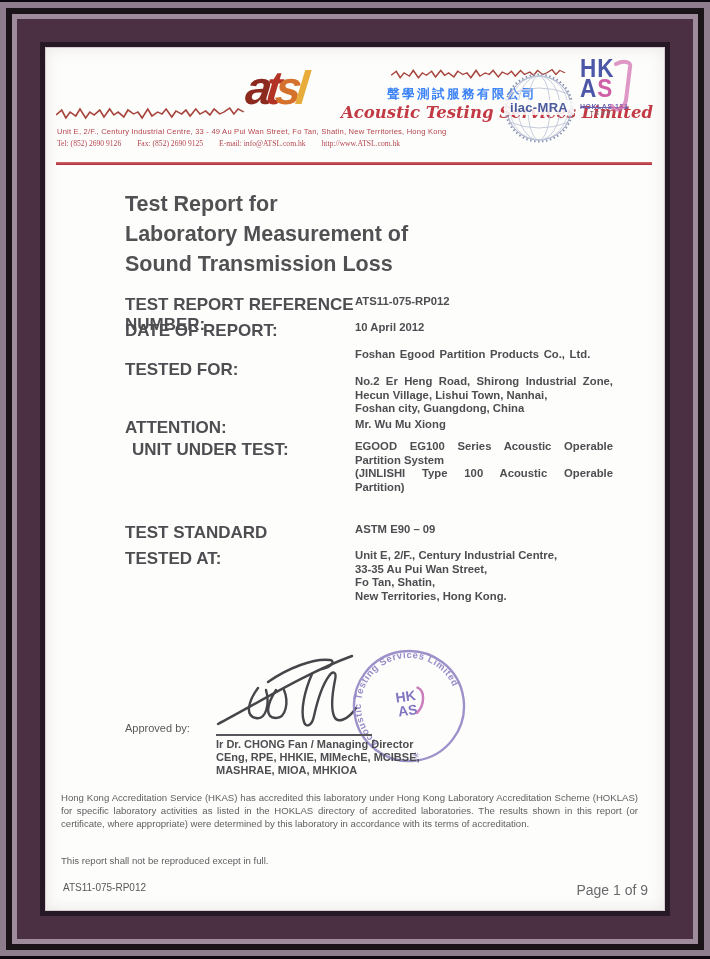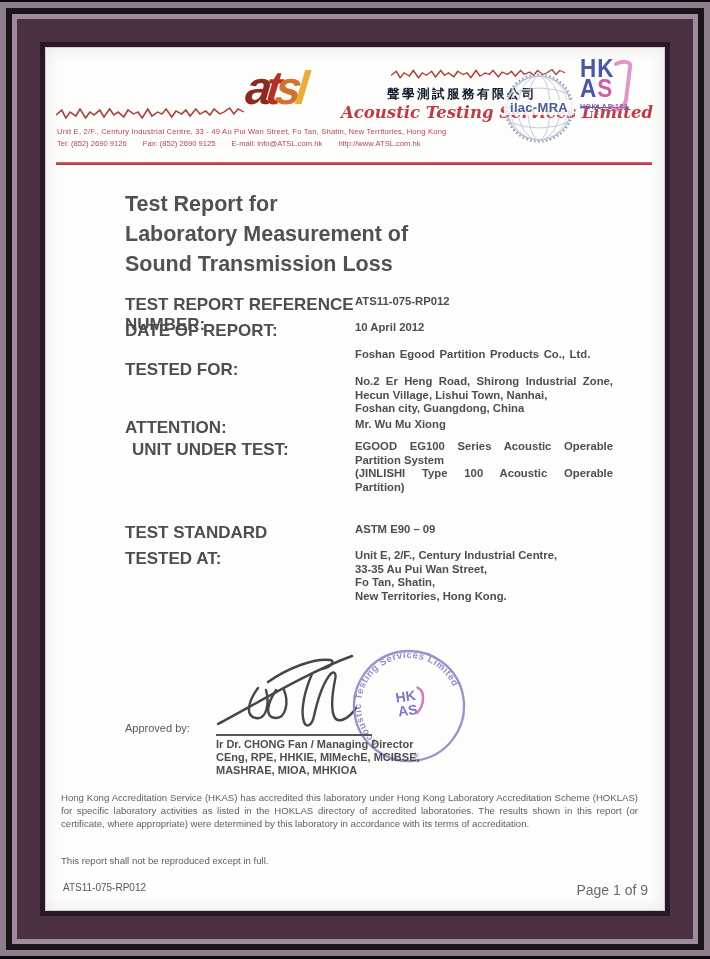--- a/index.html
+++ b/index.html
@@ -14,25 +14,25 @@
            0 0 0 34px #9e8c9c,
            0 0 0 40px #1a1318,
            0 0 0 46px #8d7d8d;}
   .abs{position:absolute;}
   
   .atsl{left:200px;top:16px;font-style:italic;font-weight:bold;font-size:47px;
         letter-spacing:-6px;transform:skewX(-6deg);line-height:1;}
   .atsl span{display:inline-block;}
   .l-a{color:#8d2a20;} .l-t{color:#b23326;} .l-s{color:#d4712c;} .l-l{color:#e8ac3a;}
   .wave{stroke:#9c3028;stroke-width:1.3;fill:none;opacity:.9;}
-  .zh-name{left:341px;top:38px;font-size:12.5px;font-weight:bold;color:#0f172a;letter-spacing:2.5px;white-space:nowrap;}
+  .zh-name{left:341px;top:38px;font-size:12.5px;font-weight:bold;color:#3b82f6;letter-spacing:2.5px;white-space:nowrap;}
   .en-name{left:295px;top:55px;font-family:"DejaVu Serif",serif;font-style:italic;font-weight:bold;
            font-size:16.5px;color:#c13a44;white-space:nowrap;}
   .addr{left:11px;top:79px;font-size:7.6px;color:#b5454e;white-space:nowrap;letter-spacing:.2px;}
-  .contact{left:11px;top:91px;font-size:7.6px;color:#b5454e;white-space:nowrap;}
+  .contact{left:11px;top:91px;font-size:7.6px;color:#b5454e;white-space:nowrap;font-family:Liberation Serif, serif;}
   .contact span{margin-right:14px;}
   .rule{left:10px;top:114px;width:596px;height:2.5px;
         background:linear-gradient(180deg,#d96a6e,#a82d38);}
   .ilac{left:458px;top:20px;}
   .hkas{left:534px;top:10px;width:62px;text-align:left;}
   .hkas-row{font-size:25px;font-weight:bold;color:#4c57a8;line-height:20px;letter-spacing:1px;
             transform:scaleX(.9);transform-origin:left;}
   .hkas .pink{color:#cf5fa6;}
   .hkas-stroke{position:absolute;left:22px;top:0;}
   .hoklas{margin-top:5px;font-size:7px;font-weight:bold;color:#6a5fae;letter-spacing:.5px;text-decoration:line-through;}

